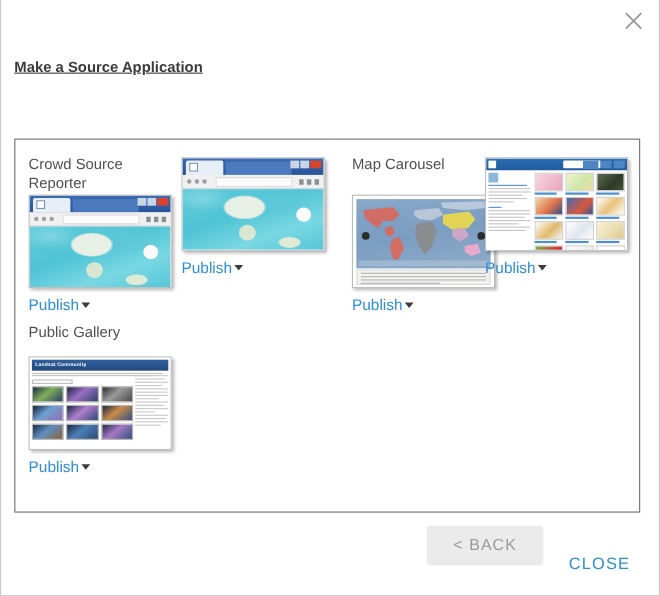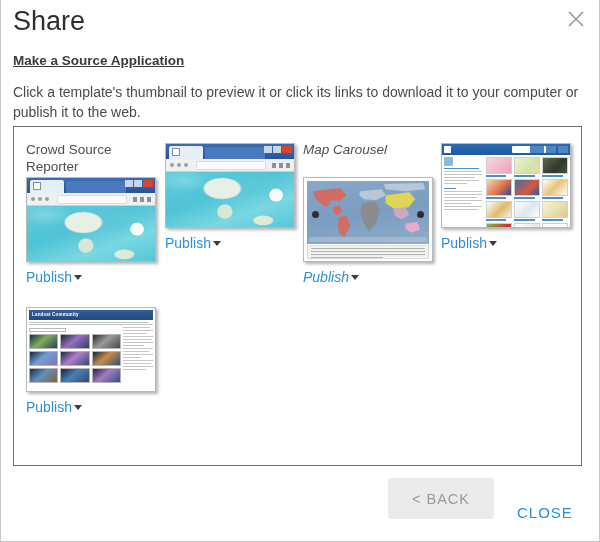--- a/index.html
+++ b/index.html
@@ -202,52 +202,50 @@
   .lg-search {
     height:4px; width:40%; background:#ffffff; border:1px solid #b9b9b9; margin-bottom:2px;
   }
   .lg-grid { display:grid; grid-template-columns:repeat(3,1fr); gap:2px; }
   .lg-img { height:15px; border:1px solid #b5b5b5; }
   .lg-side { position:absolute; right:0; top:2px; width:24%; bottom:0; }
   .lg-sline { height:1px; background:#c7c7c7; margin-bottom:2px; }
   
   #back-button {
     position:absolute; left:387px; top:478px;
-    width:106px; height:41px;
+    width:106px; height:36px;
     background:#ebebeb;
     border:none; border-radius:3px;
     color:#9a9a9a;
     font-size:14.5px; letter-spacing:1px;
     font-family:"Liberation Sans", sans-serif;
     cursor:default;
   }
   #close-button {
     position:absolute; left:516px; top:504px;
     font-size:15px; letter-spacing:1px;
     color:#2b8fd9;
     cursor:pointer;
   }
 </style>
 </head>
 <body>
 
 <div id="dialog">
 
-  <div id="title">Share</div>
 
   <div id="close-x">
     <svg width="26" height="26" viewBox="0 0 26 26">
       <line x1="6" y1="6" x2="20" y2="20" stroke="#9b9b9b" stroke-width="1.7"></line>
       <line x1="20" y1="6" x2="6" y2="20" stroke="#9b9b9b" stroke-width="1.7"></line>
     </svg>
   </div>
 
   <div id="gallery-link">Make a Source Application</div>
 
-  <div id="intro-text">Click a template's thumbnail to preview it or click its links to download it to your computer or publish it to the web.</div>
 
   <div id="panel">
 
     <div class="card" style="left:12px; top:14px;">
       <div class="card-title">Crowd Source Reporter</div>
       <div class="thumb-wrap">
         <div class="bw">
           <div class="bw-titlebar">
             <div class="bw-tab"></div>
             <div class="bw-tabicon"></div>
@@ -294,21 +292,21 @@
             <div class="bw-righticon" style="right:18px;"></div>
             <div class="bw-righticon" style="right:11px;"></div>
             <div class="bw-righticon" style="right:4px;"></div>
           </div>
           <div class="bw-map"></div>
         </div>
       </div>
       <div class="publish"><span>Publish</span><span class="caret"></span></div>
     </div>
 
-    <div class="card" style="left:289px; top:14px;font-style:italic;">
+    <div class="card" style="left:306px; top:14px;">
       <div class="card-title">Map Carousel</div>
       <div class="thumb-wrap">
         <div class="wm">
           <div class="wm-inner">
             <svg viewBox="0 0 124 62" preserveAspectRatio="none" style="position:absolute;inset:0;width:100%;height:100%;">
               <path d="M6,10 L34,7 L40,14 L33,20 L25,19 L20,26 L14,22 L8,17 Z" fill="#d9685c" opacity="0.92"></path>
               <path d="M26,26 L33,24 L36,30 L31,34 L27,31 Z" fill="#d9685c" opacity="0.92"></path>
               <path d="M33,36 L40,34 L44,44 L38,55 L33,52 L31,43 Z" fill="#d9685c" opacity="0.92"></path>
               <path d="M54,10 L76,8 L80,14 L70,19 L58,18 L53,14 Z" fill="#c3cedd" opacity="0.85"></path>
               <path d="M56,22 L70,20 L74,29 L70,42 L63,50 L57,40 L54,30 Z" fill="#8b8b8b" opacity="0.92"></path>
@@ -407,20 +405,21 @@
                   <div class="gp-img" style="background:#ffffff;"></div>
                 </div>
             </div>
           </div>
         </div>
       </div>
       <div class="publish"><span>Publish</span><span class="caret"></span></div>
     </div>
 
     <div class="card" style="left:12px; top:166px;">
+      <div class="card-title" style="min-height:17px;">Public Gallery</div>
       <div class="thumb-wrap" style="margin-top:14px;">
         <div class="lg">
           <div class="lg-head">Landsat Community</div>
           <div class="lg-body">
             <div class="lg-intro" style="width:96%"></div>
             <div class="lg-intro" style="width:90%"></div>
             <div class="lg-main">
               <div class="lg-search"></div>
               <div class="lg-grid">
                 <div class="lg-img" style="background:linear-gradient(140deg,#1b2a44,#7fae5a 45%,#2a3f63);"></div>

